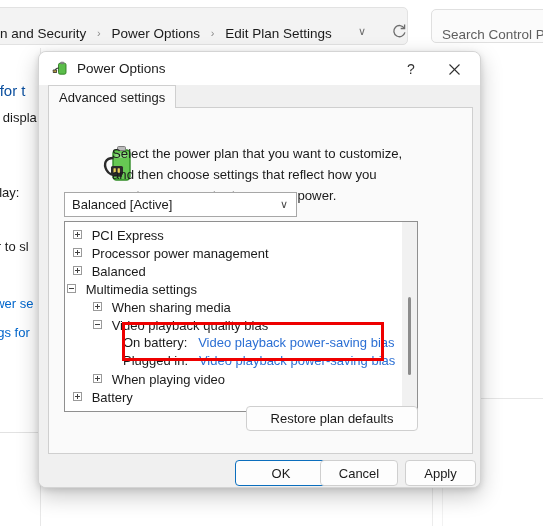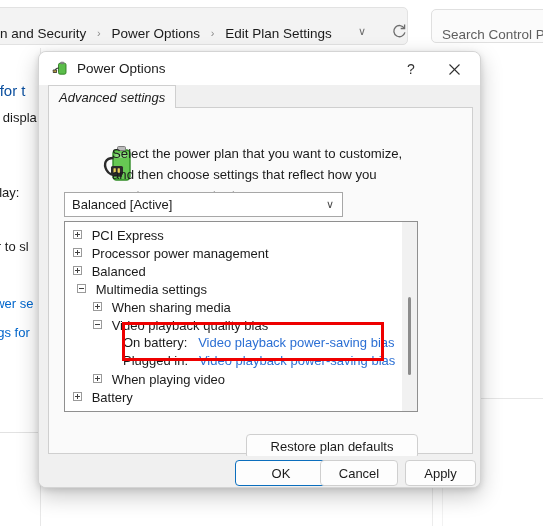--- a/index.html
+++ b/index.html
@@ -111,21 +111,21 @@
     display: flex; align-items: center; justify-content: center;
     color: #303030;
   }
 
   .dlg-content {
     position: absolute; left: 0; top: 33px; width: 443px; height: 371px;
     background: #f0f0f0;
   }
 
   .tabstrip {
-    position: absolute; left: 9px; top: 0px; width: 425px; height: 23px; font-style: italic;
+    position: absolute; left: 9px; top: 0px; width: 425px; height: 23px;
   }
   .tab-active {
     position: absolute; left: 0px; top: 0px; height: 23px;
     padding: 0 10px;
     background: #fafafa;
     border: 1px solid #cfcfcf; border-bottom: none;
     display: flex; align-items: center;
     font-size: 13px; color: #1b1b1b;
   }
   .tabpage {
@@ -133,21 +133,21 @@
     background: #fafafa; border: 1px solid #cfcfcf;
   }
 
   .desc-icon { position: absolute; left: 58px; top: 123px; width: 44px; height: 48px; }
   .desc-text {
     position: absolute; left: 112px; top: 124px; width: 292px;
     font-size: 13.2px; line-height: 21px; color: #1b1b1b;
   }
 
   .combo {
-    position: absolute; left: 64px; top: 185px; width: 279px; height: 25px;
+    position: absolute; left: 64px; top: 185px; width: 233px; height: 25px;
     background: #ffffff; border: 1px solid #a7a7a7;
   }
   .combo-text {
     position: absolute; left: 7px; top: 4px; font-size: 13px; color: #1b1b1b;
   }
   .combo-arrow {
     position: absolute; right: 8px; top: 5px; font-size: 11px; color: #4a4a4a;
   }
 
   .treebox {
@@ -321,21 +321,21 @@
       <div class="tree-row" style="left:8px; top:22px;">
         <span class="expander plus"></span>
         <span class="tree-label">Processor power management</span>
       </div>
 
       <div class="tree-row" style="left:8px; top:40px;">
         <span class="expander plus"></span>
         <span class="tree-label">Balanced</span>
       </div>
 
-      <div class="tree-row" style="left:12px; top:58px;">
+      <div class="tree-row" style="left:2px; top:58px;">
         <span class="expander"></span>
         <span class="tree-label">Multimedia settings</span>
       </div>
 
       <div class="tree-row" style="left:28px; top:94px;">
         <span class="expander"></span>
         <span class="tree-label">Video playback quality bias</span>
       </div>
 
       <div class="tree-row" style="left:28px; top:76px;">
@@ -365,21 +365,21 @@
         <span class="tree-label">Battery</span>
       </div>
 
       <div class="scrolltrack">
         <div class="scrollthumb"></div>
       </div>
     </div>
 
     <div class="redbox" style="left:83px; top:270px;"></div>
 
-    <div class="btn btn-restore" style="left:207px; top:382px;align-items:center;">
+    <div class="btn btn-restore" style="left:207px; top:354px;align-items:center;">
       <span>Restore plan defaults</span>
     </div>
 
     <div class="dlg-footer"></div>
 
     <div class="btn btn-ok">
       <span>OK</span>
     </div>
     <div class="btn btn-cancel">
       <span>Cancel</span>

